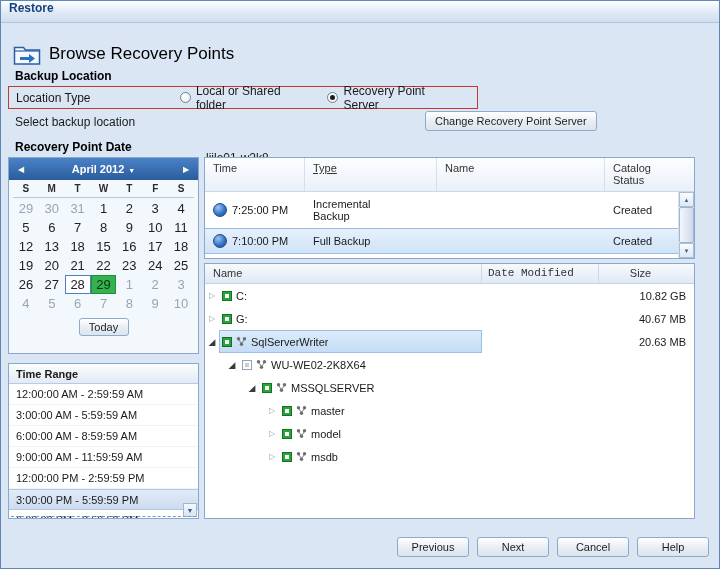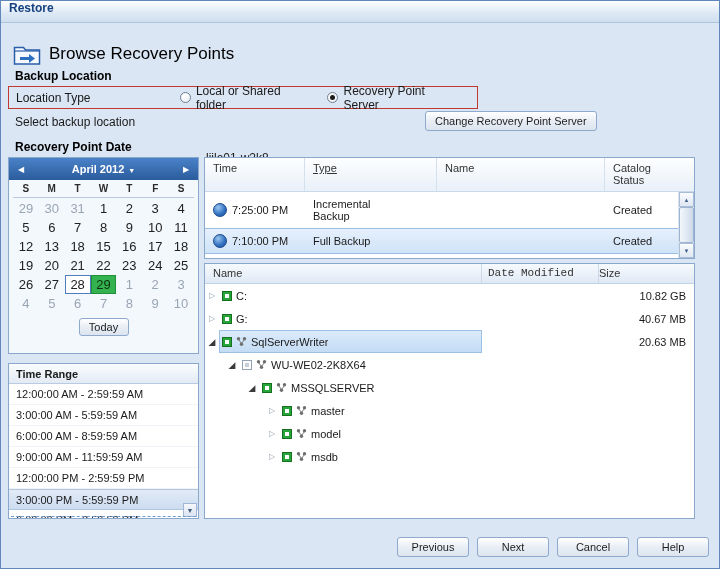--- a/index.html
+++ b/index.html
@@ -107,21 +107,21 @@
     background:linear-gradient(90deg,#f3f7fc,#ccd9ea);
     border:1px solid #9fb4d0; border-radius:2px; }
 
   
   .tree { position:absolute; left:203px; top:262px; width:491px; height:256px;
     background:#fff; border:1px solid #8aa8cc; overflow:hidden; }
   .tree-hd { display:flex; height:20px; background:linear-gradient(#f7fafd,#dfe9f5);
     border-bottom:1px solid #c3d3e6; font-size:11px; color:#333; }
   .th-name { width:277px; padding:3px 0 0 8px; border-right:1px solid #cdd9e8; }
   .th-date { width:117px; padding:3px 0 4px 6px; border-right:1px solid #cdd9e8;font-family:Liberation Mono, monospace; }
-  .th-size { flex:1; padding:3px 12px 0 0; text-align:left; }
+  .th-size { flex:1; padding:3px 12px 0 0; text-align:center; }
   .tr-row { display:flex; height:23px; align-items:center; font-size:11px; }
   .tr-name { width:277px; display:flex; align-items:center; height:100%; }
   .tr-date { width:117px; }
   .tr-size { flex:1; text-align:right; padding-right:8px; }
   .indent { flex:none; height:1px; }
   .tw-arrow { width:14px; text-align:center; font-size:8px; color:#97a4b2; flex:none; }
   .tw-arrow.expanded { color:#3a3a3a; font-size:9px; }
   .name-wrap { display:flex; align-items:center; gap:4px; height:100%; flex:1;
     padding-left:2px; border:1px solid transparent; min-width:0; }
   .name-wrap.sel { background:linear-gradient(#dcebfb,#c3dcf5); border-color:#9cbfe4; }

